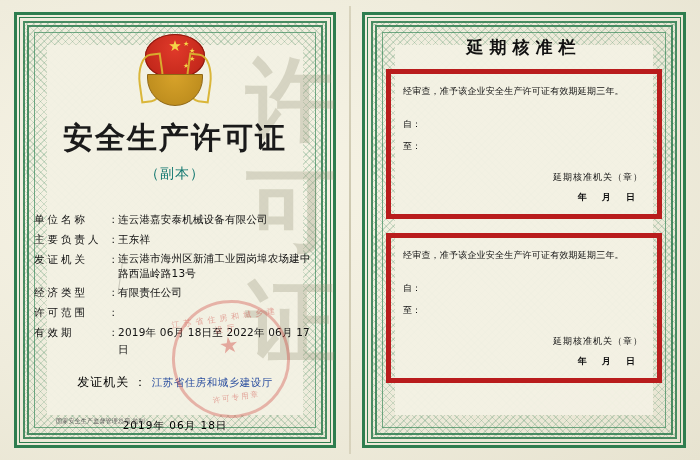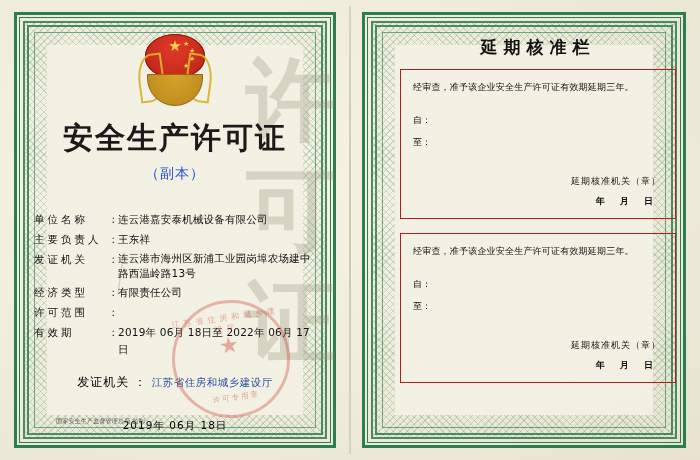--- a/index.html
+++ b/index.html
@@ -106,21 +106,21 @@
     text-align:center;
     font-family:"DejaVu Sans","Liberation Sans",sans-serif;
     font-size:30px;
     letter-spacing:2px;
     font-weight:bold;
     color:#1a1a1a;
   }
   .subtitle{
     text-align:center;
     font-size:14px;
-    color:#1d4ed8;
+    color:#0f766e;
     margin-top:6px;
     letter-spacing:1px;
   }
   .certno{
     text-align:center;
     font-size:10.5px;
     color:#1a1a1a;
     margin-top:10px;
     letter-spacing:.3px;
   }
@@ -198,32 +198,32 @@
     font-weight:bold;
     pointer-events:none;
     user-select:none;
   }
   .wm-1{left:246px;top:40px;}
   .wm-2{left:246px;top:150px;}
   .wm-3{left:246px;top:262px;}
 
   
   .right-content{
-    position:absolute;left:400px;top:36px;width:276px;height:390px;
+    position:absolute;left:386px;top:36px;width:276px;height:390px;
   }
   .rtitle{
     text-align:center;
     font-size:17px;
     font-weight:bold;
     letter-spacing:6px;
     color:#111;
     margin-bottom:10px;
   }
   .box{
-    border:1px solid #b91c1c;
+    border:5px solid #b91c1c;
     height:150px;
     position:relative;
     margin-bottom:14px;
     box-sizing:border-box;
     padding:10px 12px 0 12px;
   }
   .box .btext{
     font-size:9px;color:#111;line-height:15px;letter-spacing:.2px;
   }
   .box .from-to{

